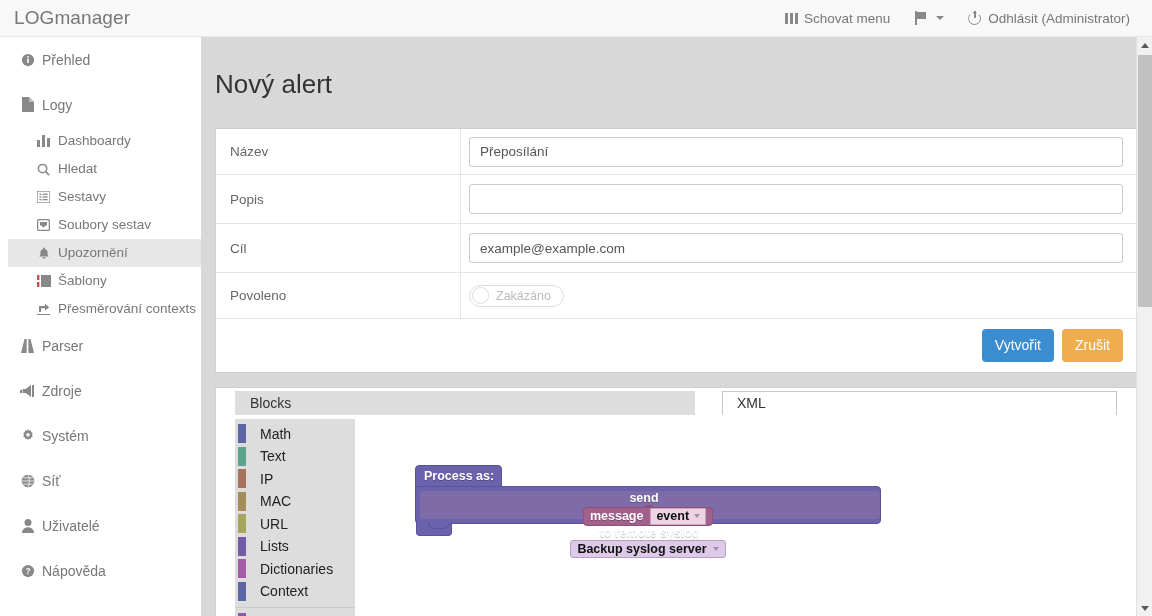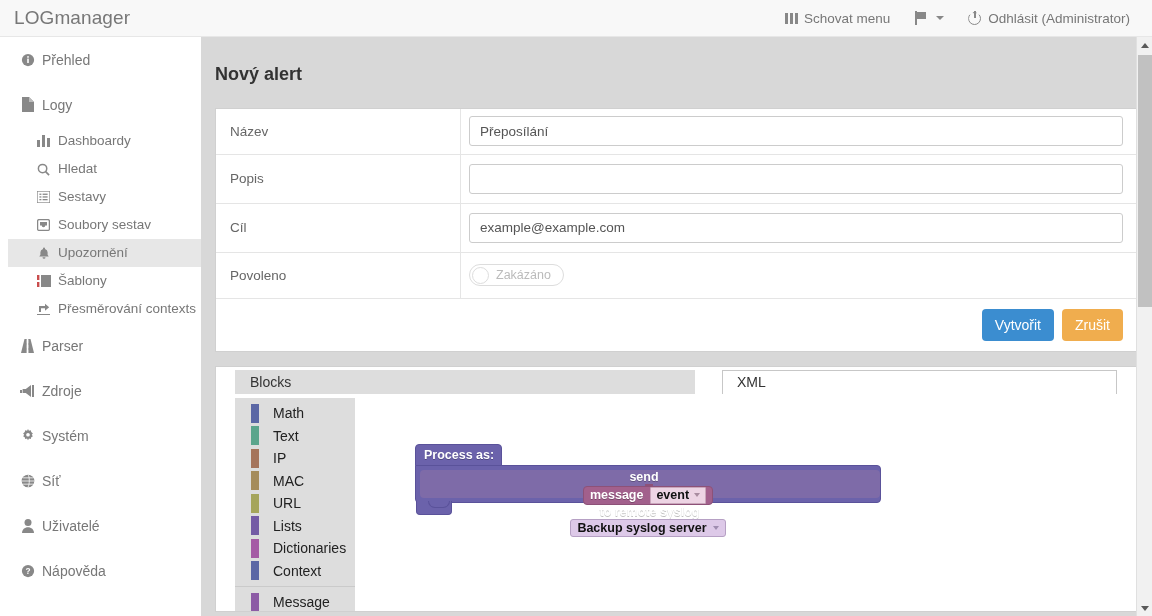--- a/index.html
+++ b/index.html
@@ -107,23 +107,23 @@
   .nav-icon svg { display: block; }
   .nav-label { line-height: 1; }
 
   
   .main {
     position: absolute; top: 37px; left: 201px; right: 0; bottom: 0;
     background: #d8d8d8;
     overflow: hidden;
   }
   .page-title {
-    font-size: 18px;
+    font-size: 26px;
     color: #333;
-    font-weight: 700;
+    font-weight: 400;
     padding: 14px 0 10px 14px;
     line-height: 1.25;
   }
 
   .panel {
     background: #fff;
     border: 1px solid #d0d0d0;
     margin: 0 14px 14px 14px;
   }
 
@@ -240,21 +240,21 @@
     background: #ddd;
     padding-top: 4px;
     overflow: hidden;
   }
   .tb-item {
     display: flex; align-items: center;
     height: 22.5px;
     font-size: 14px;
     color: #222;
     cursor: pointer;
-    padding-left: 16px;
+    padding-left: 3px;
   }
   .tb-swatch {
     width: 8px; height: 19px;
     margin-right: 14px;
     flex: 0 0 8px;
   }
   .tb-sep {
     height: 1px; background: #cacaca;
     margin: 4px 0 4px 0;
   }

